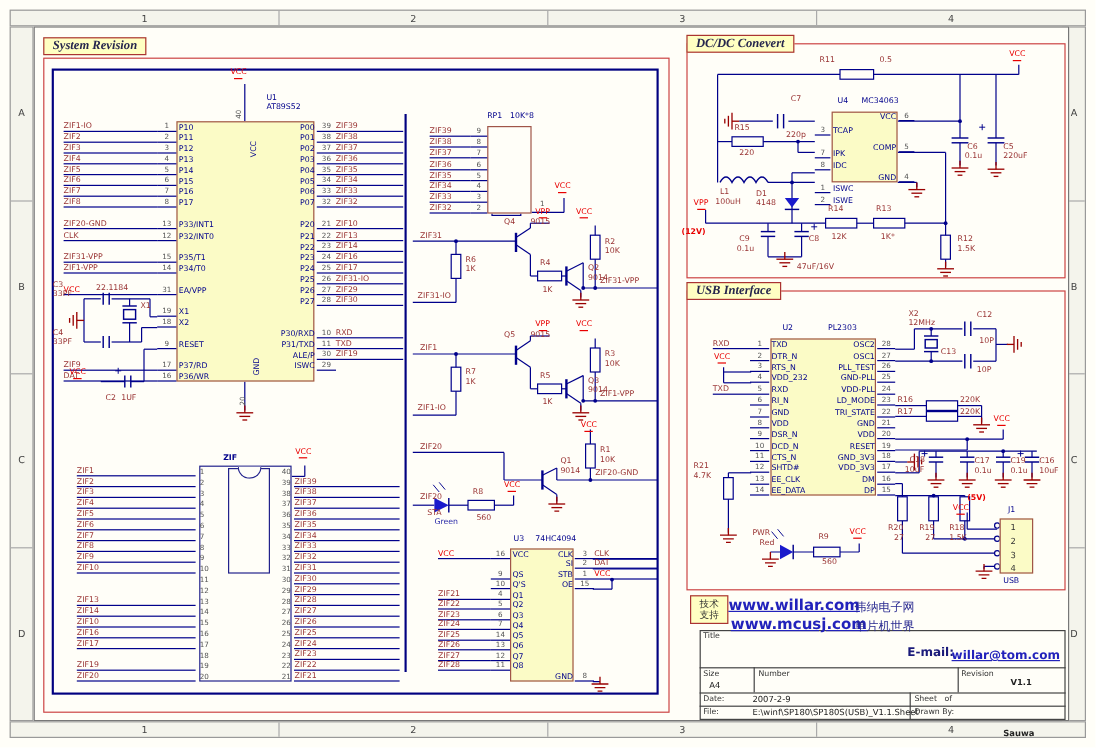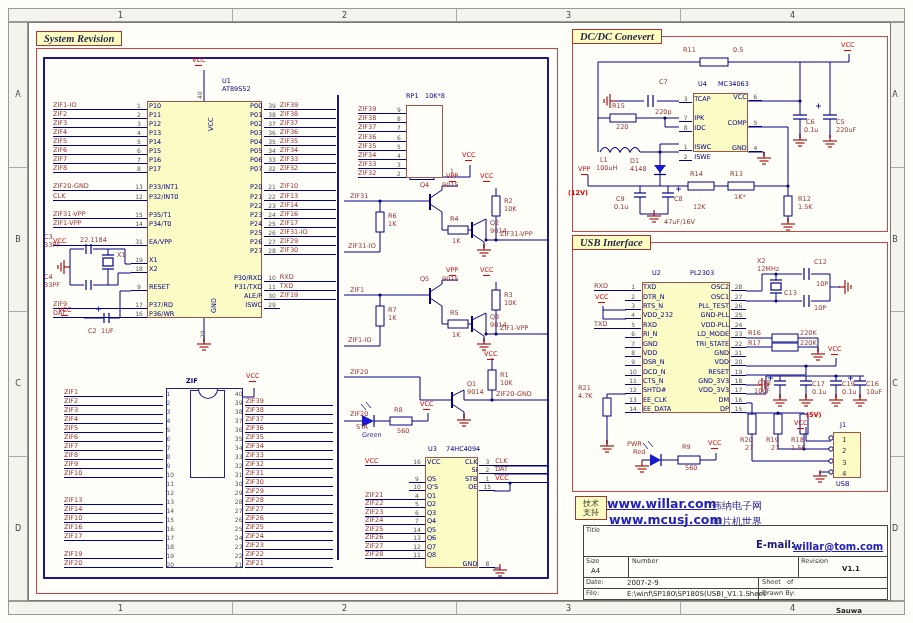--- a/index.html
+++ b/index.html
@@ -1094,21 +1094,21 @@
       <div class="prow">
       <span class="cell pname">GND</span>
       <span class="cell num">8</span>
       <span class="cell net blank"></span>
     </div>
     </div>
 
   <div class="icbox" style="left:693px;top:93px;width:55px;height:59px"></div>
   <span class="lbl ref" style="left:698px;top:81px">U4</span>
   <span class="lbl ref" style="left:718px;top:81px">MC34063</span>
-  <div class="pins u4l" style="left:679px;top:93px;width:55px;height:68px">
+  <div class="pins u4l" style="left:679px;top:103px;width:55px;height:68px">
       <div class="prow">
       <span class="cell num">3</span>
       <span class="cell pname">TCAP</span>
     </div>
       <div class="prow">
       <span class="cell num blank"></span>
       <span class="cell pname blank"></span>
     </div>
       <div class="prow">
       <span class="cell num">7</span>
@@ -1172,21 +1172,21 @@
   <span class="lbl" style="left:596px;top:165px">100uH</span>
   <span class="lbl" style="left:630px;top:158px">D1</span>
   <span class="lbl" style="left:630px;top:166px">4148</span>
   <span class="flag" style="left:578px;top:166px">VPP</span>
   <span class="lbl" style="left:568px;top:190px;color:#e80000;font-weight:bold">(12V)</span>
   <span class="lbl" style="left:616px;top:196px">C9</span>
   <span class="lbl" style="left:614px;top:204px">0.1u</span>
   <span class="lbl" style="left:674px;top:196px">C8</span>
   <span class="lbl" style="left:664px;top:219px">47uF/16V</span>
   <span class="lbl" style="left:690px;top:171px">R14</span>
-  <span class="lbl" style="left:693px;top:204px">12K</span>
+  <span class="lbl" style="left:693px;top:194px">12K</span>
   <span class="lbl" style="left:730px;top:171px">R13</span>
   <span class="lbl" style="left:734px;top:194px">1K*</span>
   <span class="lbl" style="left:798px;top:196px">R12</span>
   <span class="lbl" style="left:798px;top:204px">1.5K</span>
   <span class="lbl" style="left:806px;top:119px">C6</span>
   <span class="lbl" style="left:804px;top:127px">0.1u</span>
   <span class="lbl" style="left:836px;top:119px">C5</span>
   <span class="lbl" style="left:836px;top:127px">220uF</span>
 
   <div class="icbox" style="left:642px;top:282px;width:88px;height:131px"></div>

